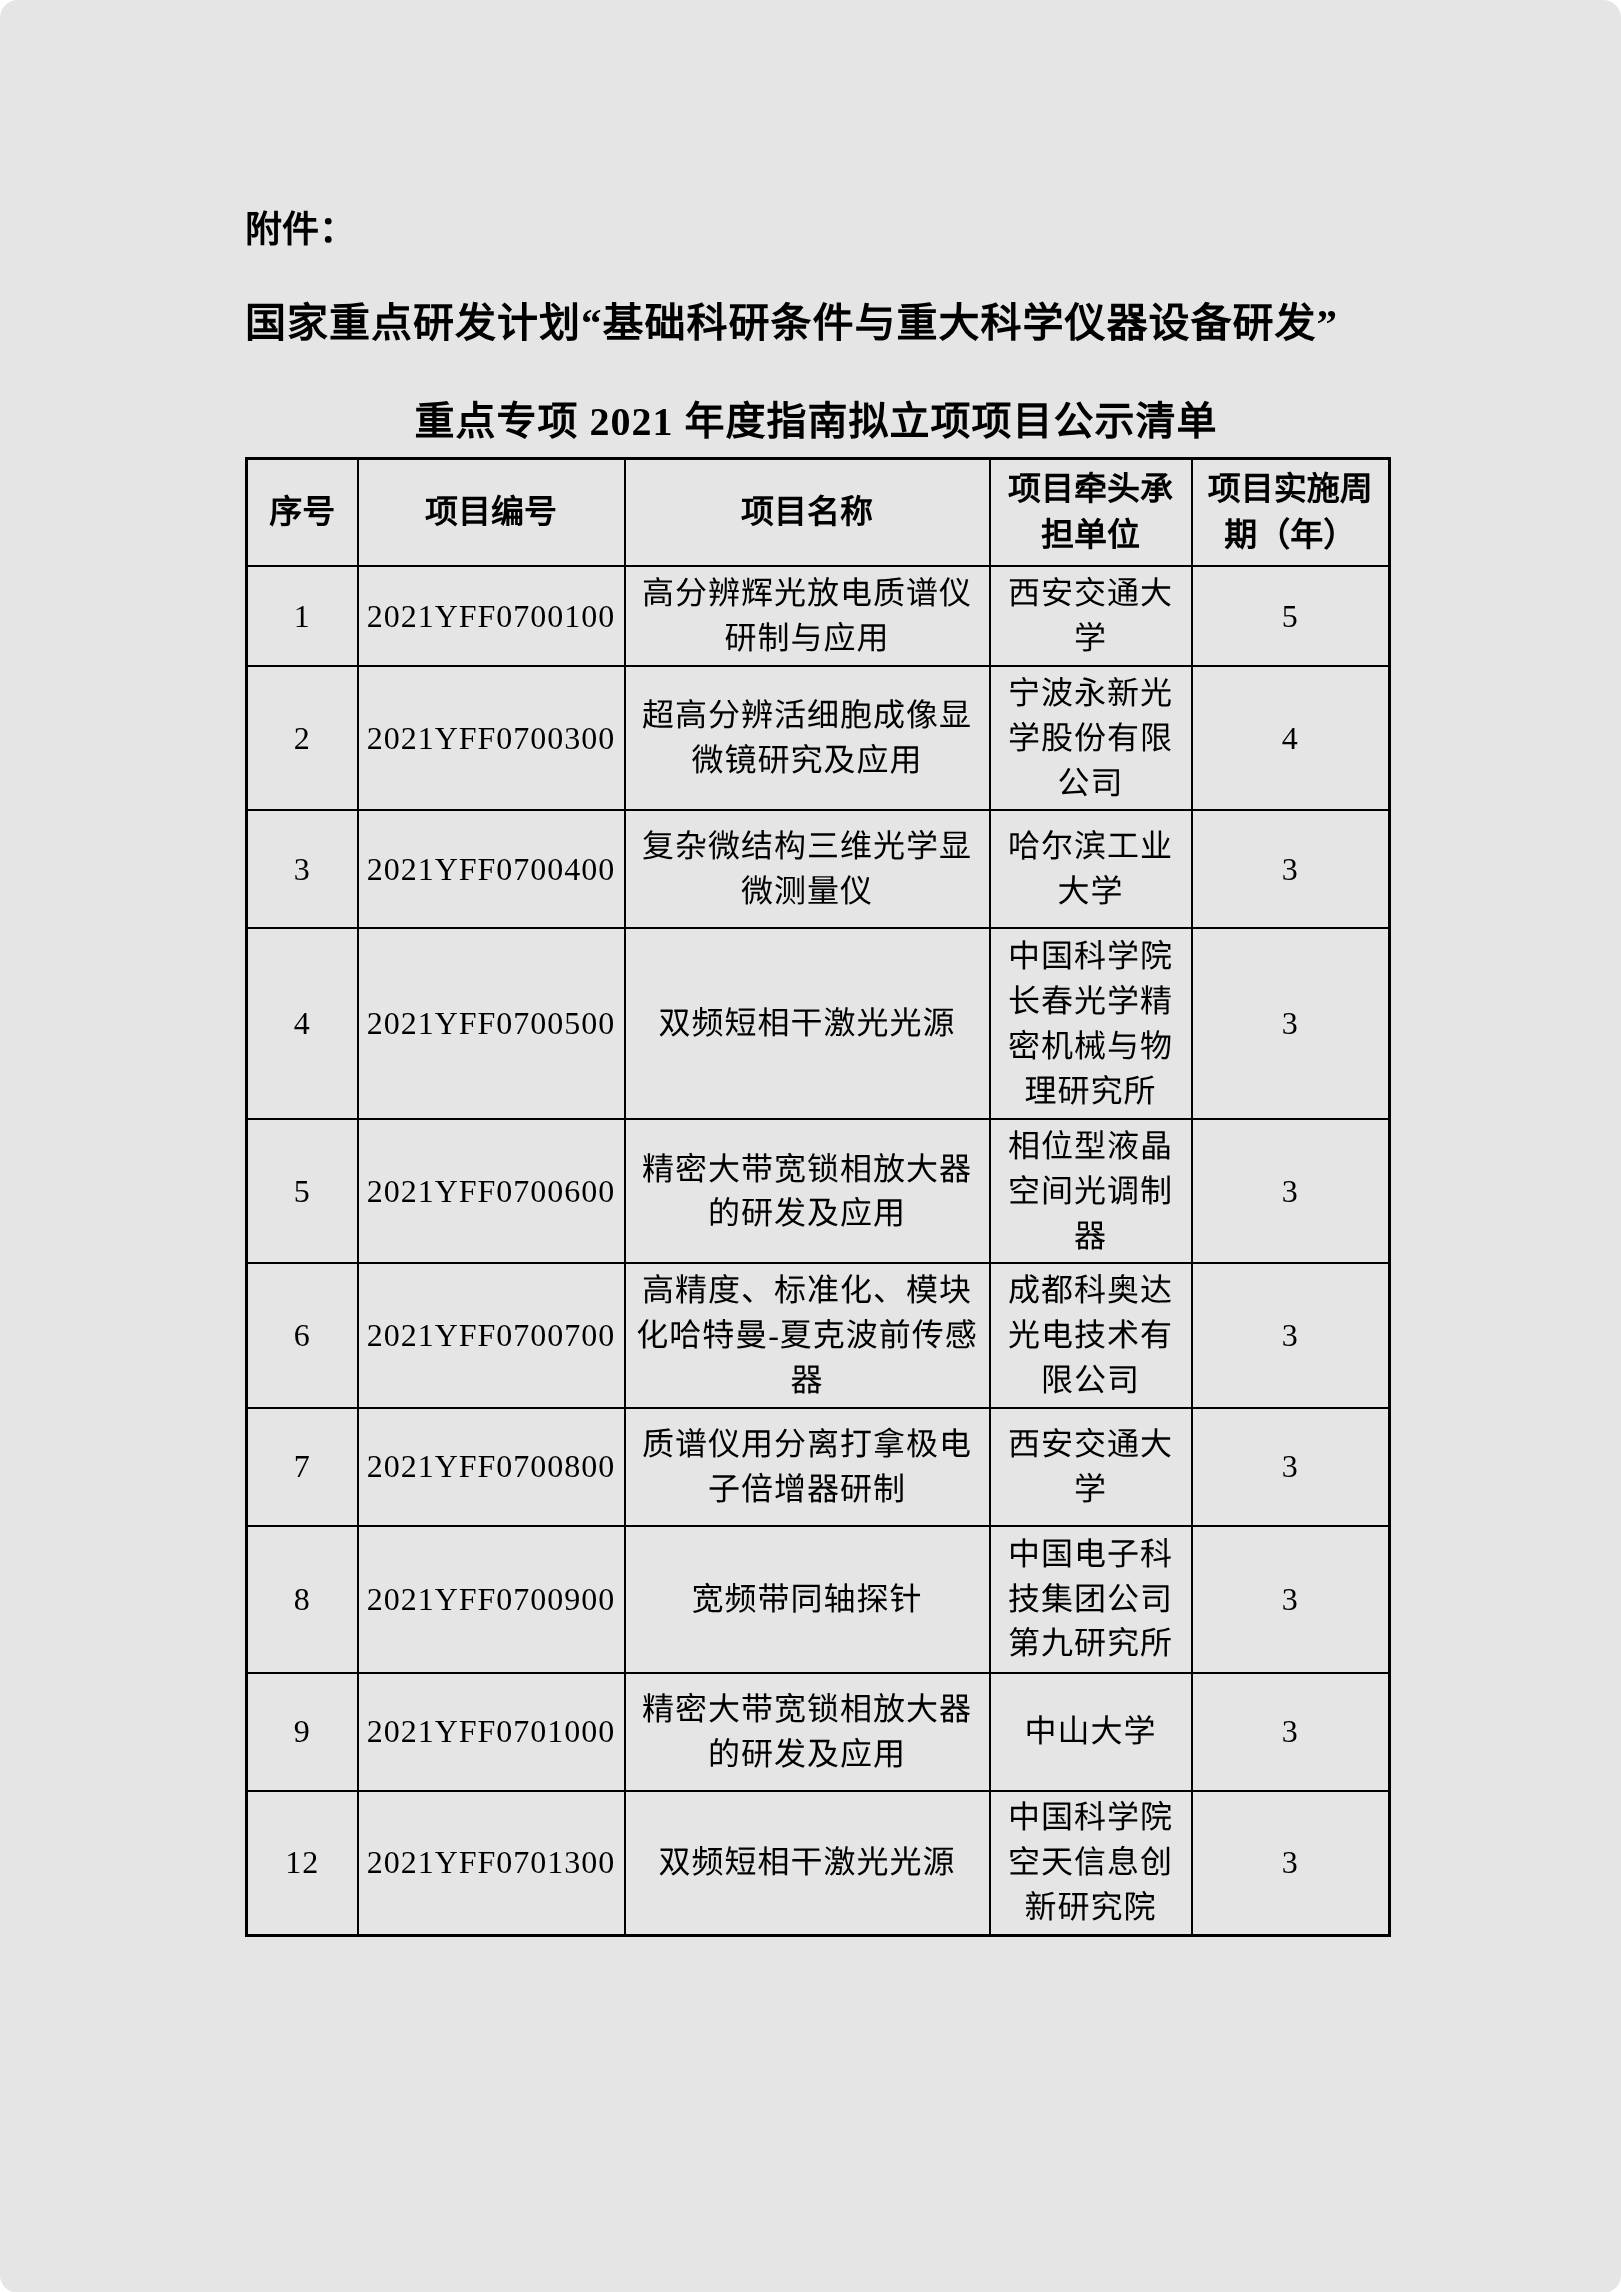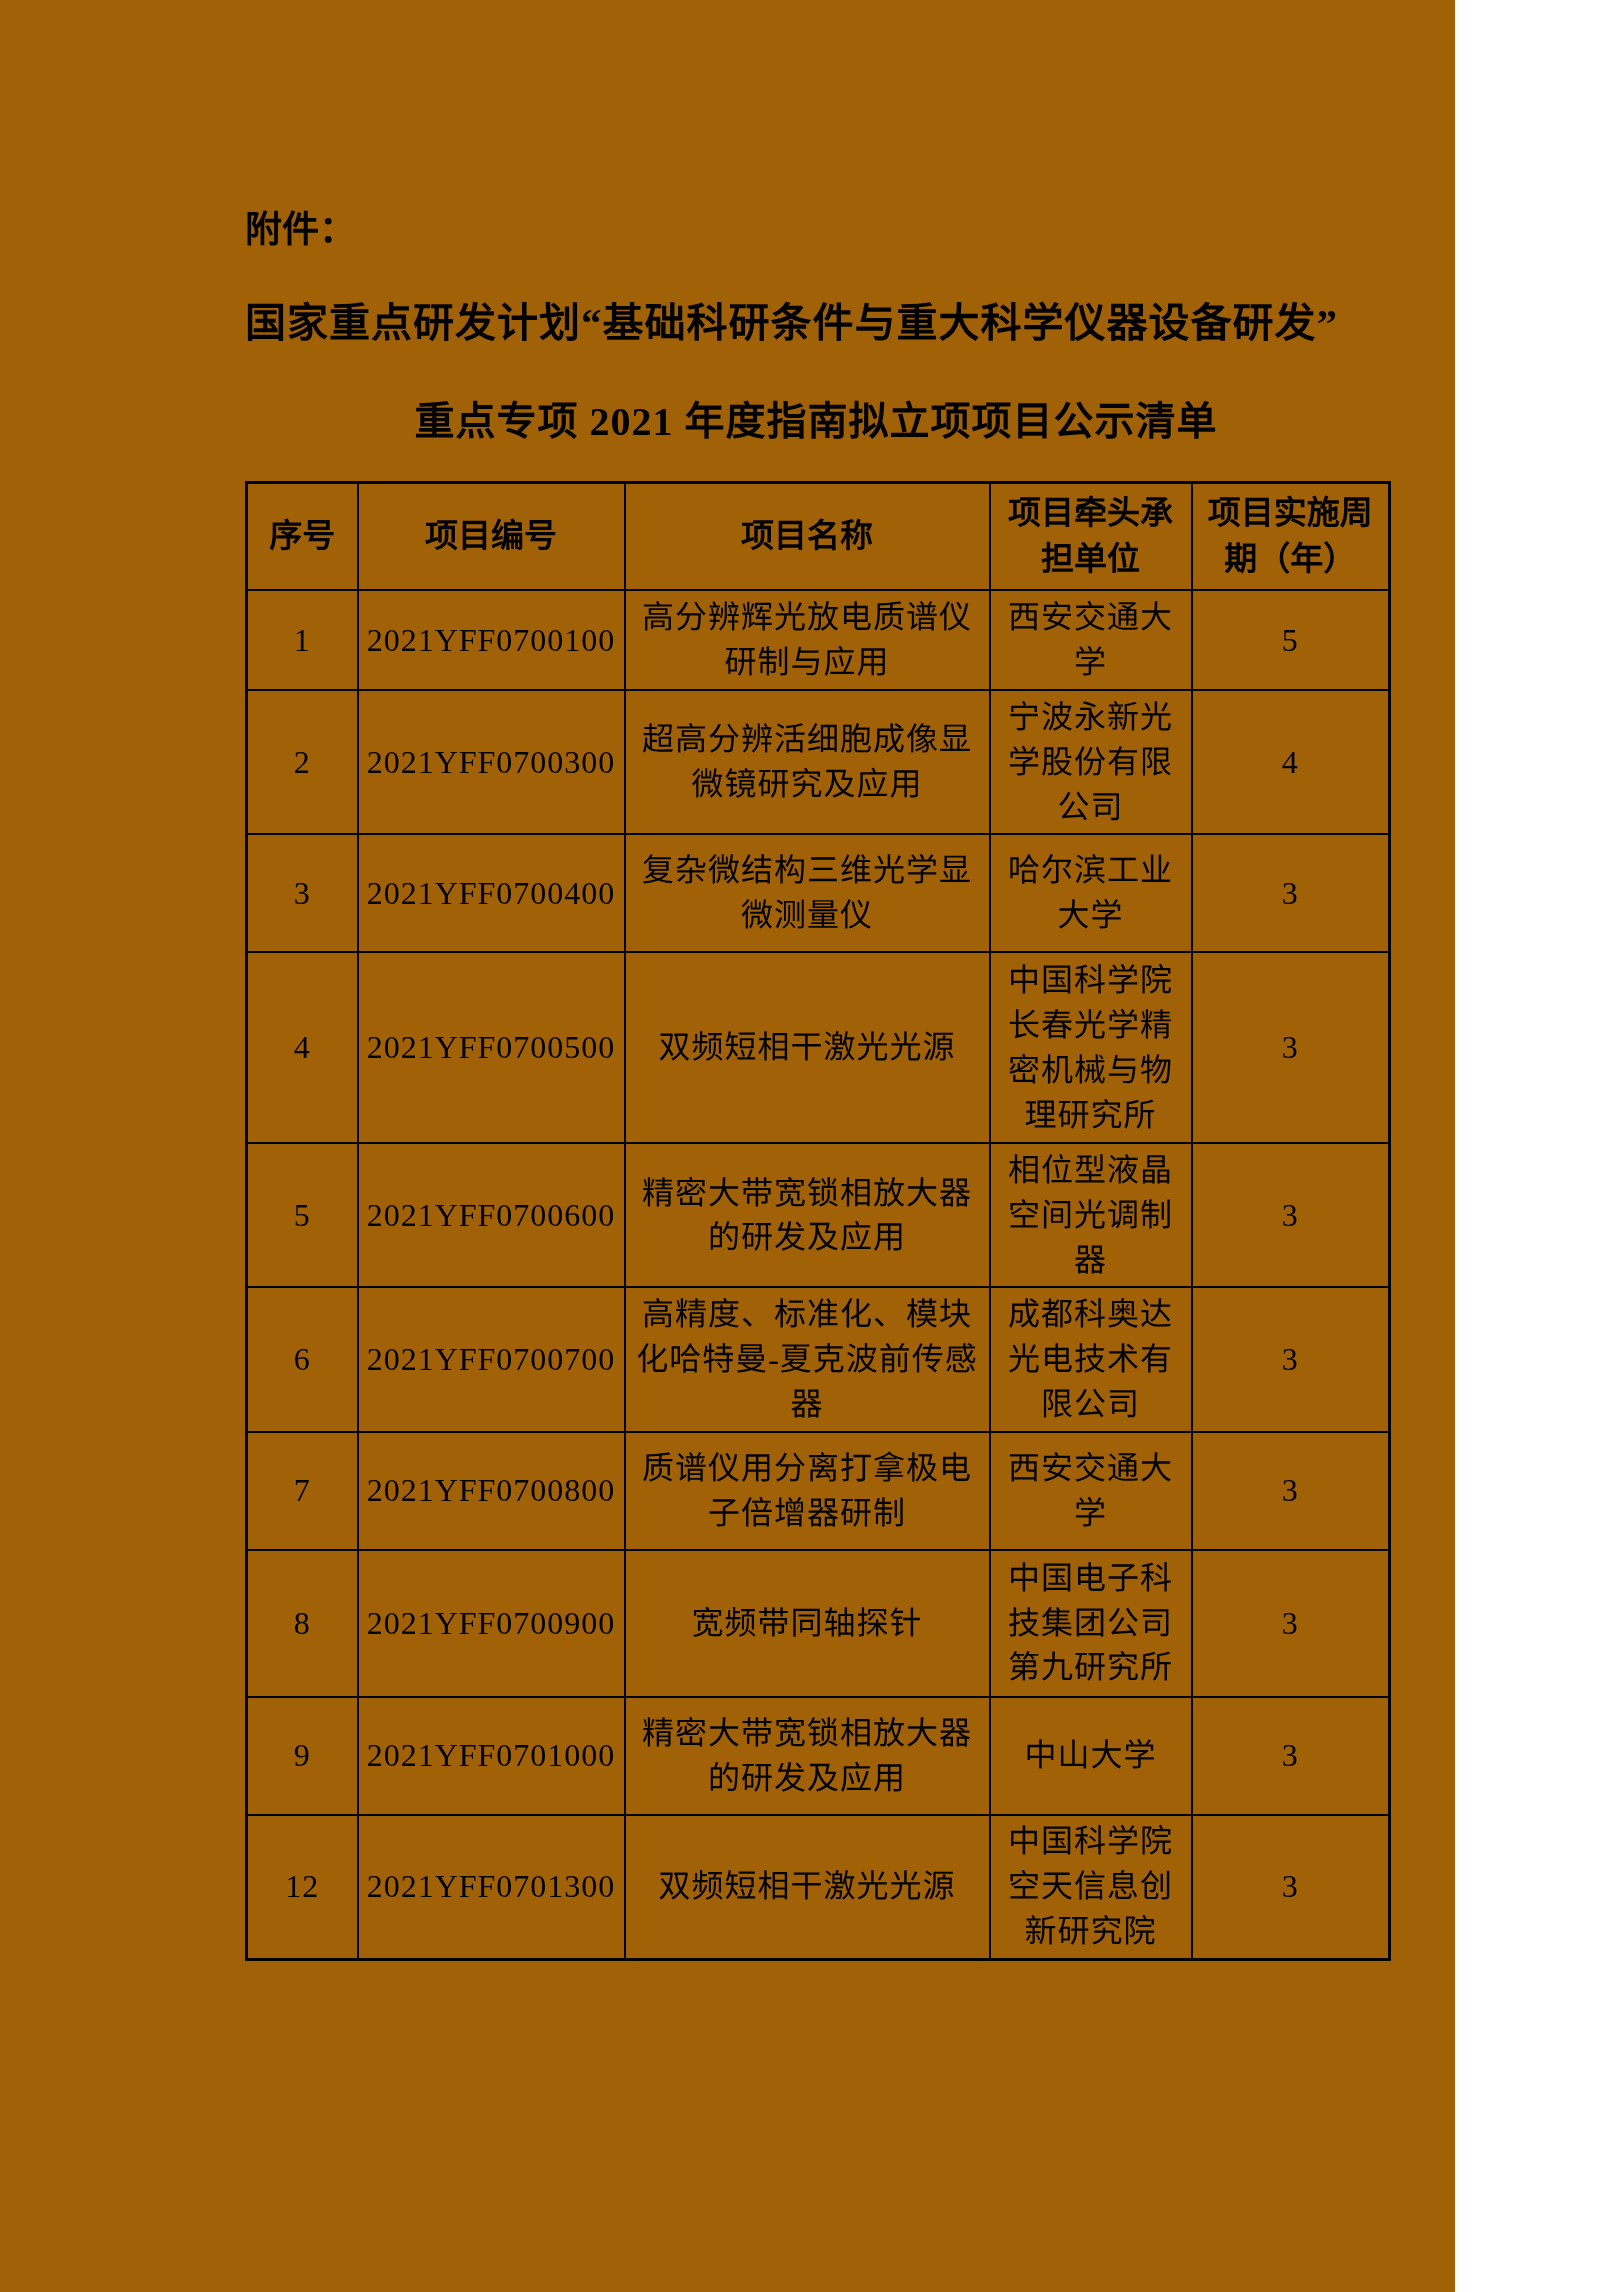--- a/index.html
+++ b/index.html
@@ -2,26 +2,27 @@
 <html lang="zh-CN"><head>
 <meta charset="utf-8">
 <style>
   html, body {
     margin: 0;
     padding: 0;
     background: #ffffff;
   }
   .page {
     position: relative;
-    width: 1455px;
+    width: 1621px;
     height: 2293px;
-    background: #a16207;
+    background: #e5e5e5;
     color: #000000;
     font-family: "Liberation Serif", serif;
     overflow: hidden;
+    border-radius: 18px;
   }
   .content {
     position: absolute;
     left: 245px;
     top: 0;
     width: 1142px;
   }
   .attachment {
     margin-top: 208px;
     font-family: "Liberation Sans", sans-serif;
@@ -40,21 +41,21 @@
   }
   .title-line2 {
     margin-top: 49px;
     text-align: center;
     font-size: 40px;
     font-weight: bold;
     letter-spacing: 1px;
     line-height: 1.2;
   }
   table.project-table {
-    margin-top: 35px;
+    margin-top: 11px;
     width: 1142px;
     border-collapse: collapse;
     table-layout: fixed;
     border: 3.9px solid #000;
   }
   .project-table th,
   .project-table td {
     border-left: 2px solid #000;
     border-right: 2px solid #000;
     border-top: 2.9px solid #000;

